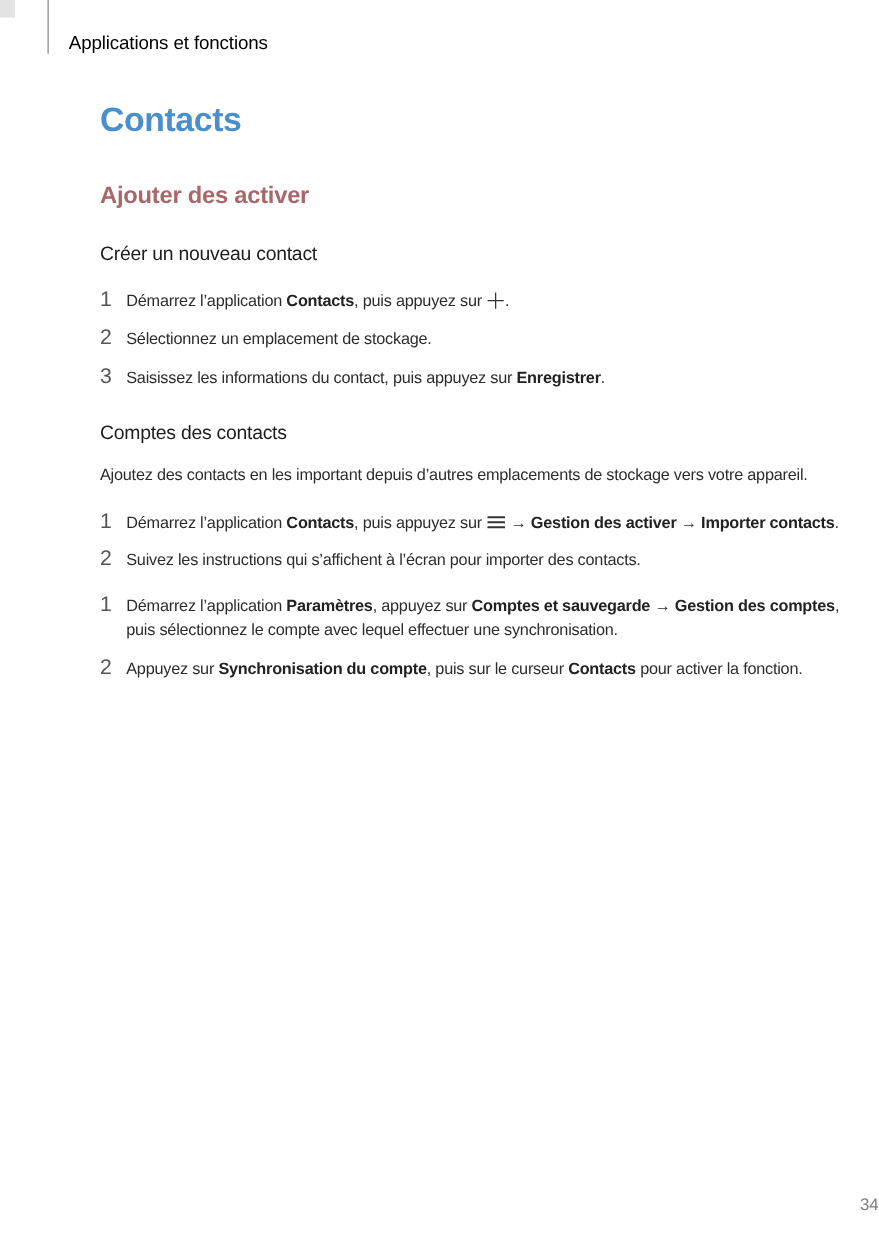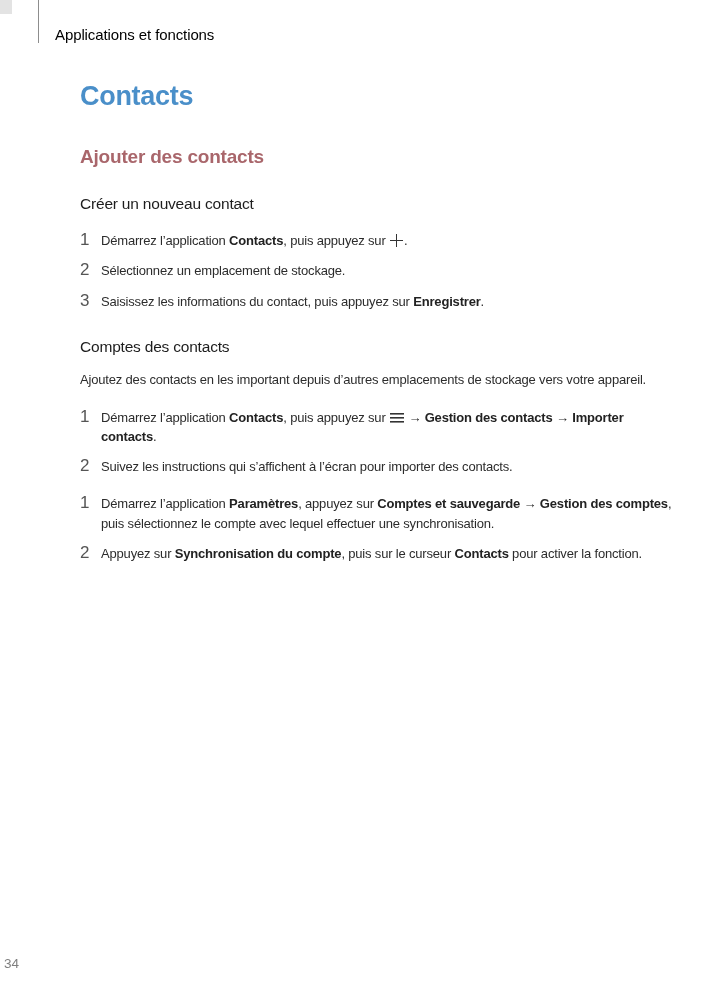--- a/index.html
+++ b/index.html
@@ -51,57 +51,57 @@
   .plus-icon{width:13px;height:13px;margin:0 1px;}
   .plus-icon::before{content:"";position:absolute;left:0;top:5.7px;width:13px;height:1.6px;background:#333;}
   .plus-icon::after{content:"";position:absolute;left:5.7px;top:0;width:1.6px;height:13px;background:#333;}
   .menu-icon{
     width:14px;height:11px;margin:0 1px;vertical-align:-1px;
     background-image:linear-gradient(#333,#333),linear-gradient(#333,#333),linear-gradient(#333,#333);
     background-size:14px 1.6px;background-position:0 1px,0 5px,0 9px;background-repeat:no-repeat;
   }
 
   .page-number{
-    position:absolute;left:4px;right:0;top:956px;text-align:left;
+    position:absolute;left:16px;right:0;top:956px;text-align:right;
     font-size:13.5px;color:#7f7f7f;
   }
 </style>
 </head>
 <body>
 
 <div class="page">
   <div class="corner-box"></div>
   <div class="header-rule"></div>
   <div class="header-label">Applications et fonctions</div>
 
   <main>
     <h1 class="doc-title">Contacts</h1>
 
-      <h2 class="section-heading">Ajouter des contacts</h2>
+      <h2 class="section-heading">Ajouter des activer</h2>
       <h3 class="subsection-heading">Créer un nouveau contact</h3>
       <ol class="steps">
         <li class="step">
           <span class="step-num">1</span>
           <span class="step-text">Démarrez l’application <strong>Contacts</strong>, puis appuyez sur <span class="glyph plus-icon"></span>.</span>
         </li>
         <li class="step">
           <span class="step-num">2</span>
           <span class="step-text">Sélectionnez un emplacement de stockage.</span>
         </li>
         <li class="step">
           <span class="step-num">3</span>
           <span class="step-text">Saisissez les informations du contact, puis appuyez sur <strong>Enregistrer</strong>.</span>
         </li>
       </ol>
       <h3 class="subsection-heading">Comptes des contacts</h3>
       <p class="paragraph">Ajoutez des contacts en les important depuis d’autres emplacements de stockage vers votre appareil.</p>
       <ol class="steps">
         <li class="step">
           <span class="step-num">1</span>
-          <span class="step-text">Démarrez l’application <strong>Contacts</strong>, puis appuyez sur <span class="glyph menu-icon"></span> → <strong>Gestion des contacts</strong> → <strong>Importer contacts</strong>.</span>
+          <span class="step-text">Démarrez l’application <strong>Contacts</strong>, puis appuyez sur <span class="glyph menu-icon"></span> → <strong>Gestion des activer</strong> → <strong>Importer contacts</strong>.</span>
         </li>
         <li class="step">
           <span class="step-num">2</span>
           <span class="step-text">Suivez les instructions qui s’affichent à l’écran pour importer des contacts.</span>
         </li>
       </ol>
       <ol class="steps">
         <li class="step">
           <span class="step-num">1</span>
           <span class="step-text">Démarrez l’application <strong>Paramètres</strong>, appuyez sur <strong>Comptes et sauvegarde</strong> → <strong>Gestion des comptes</strong>, puis sélectionnez le compte avec lequel effectuer une synchronisation.</span>

